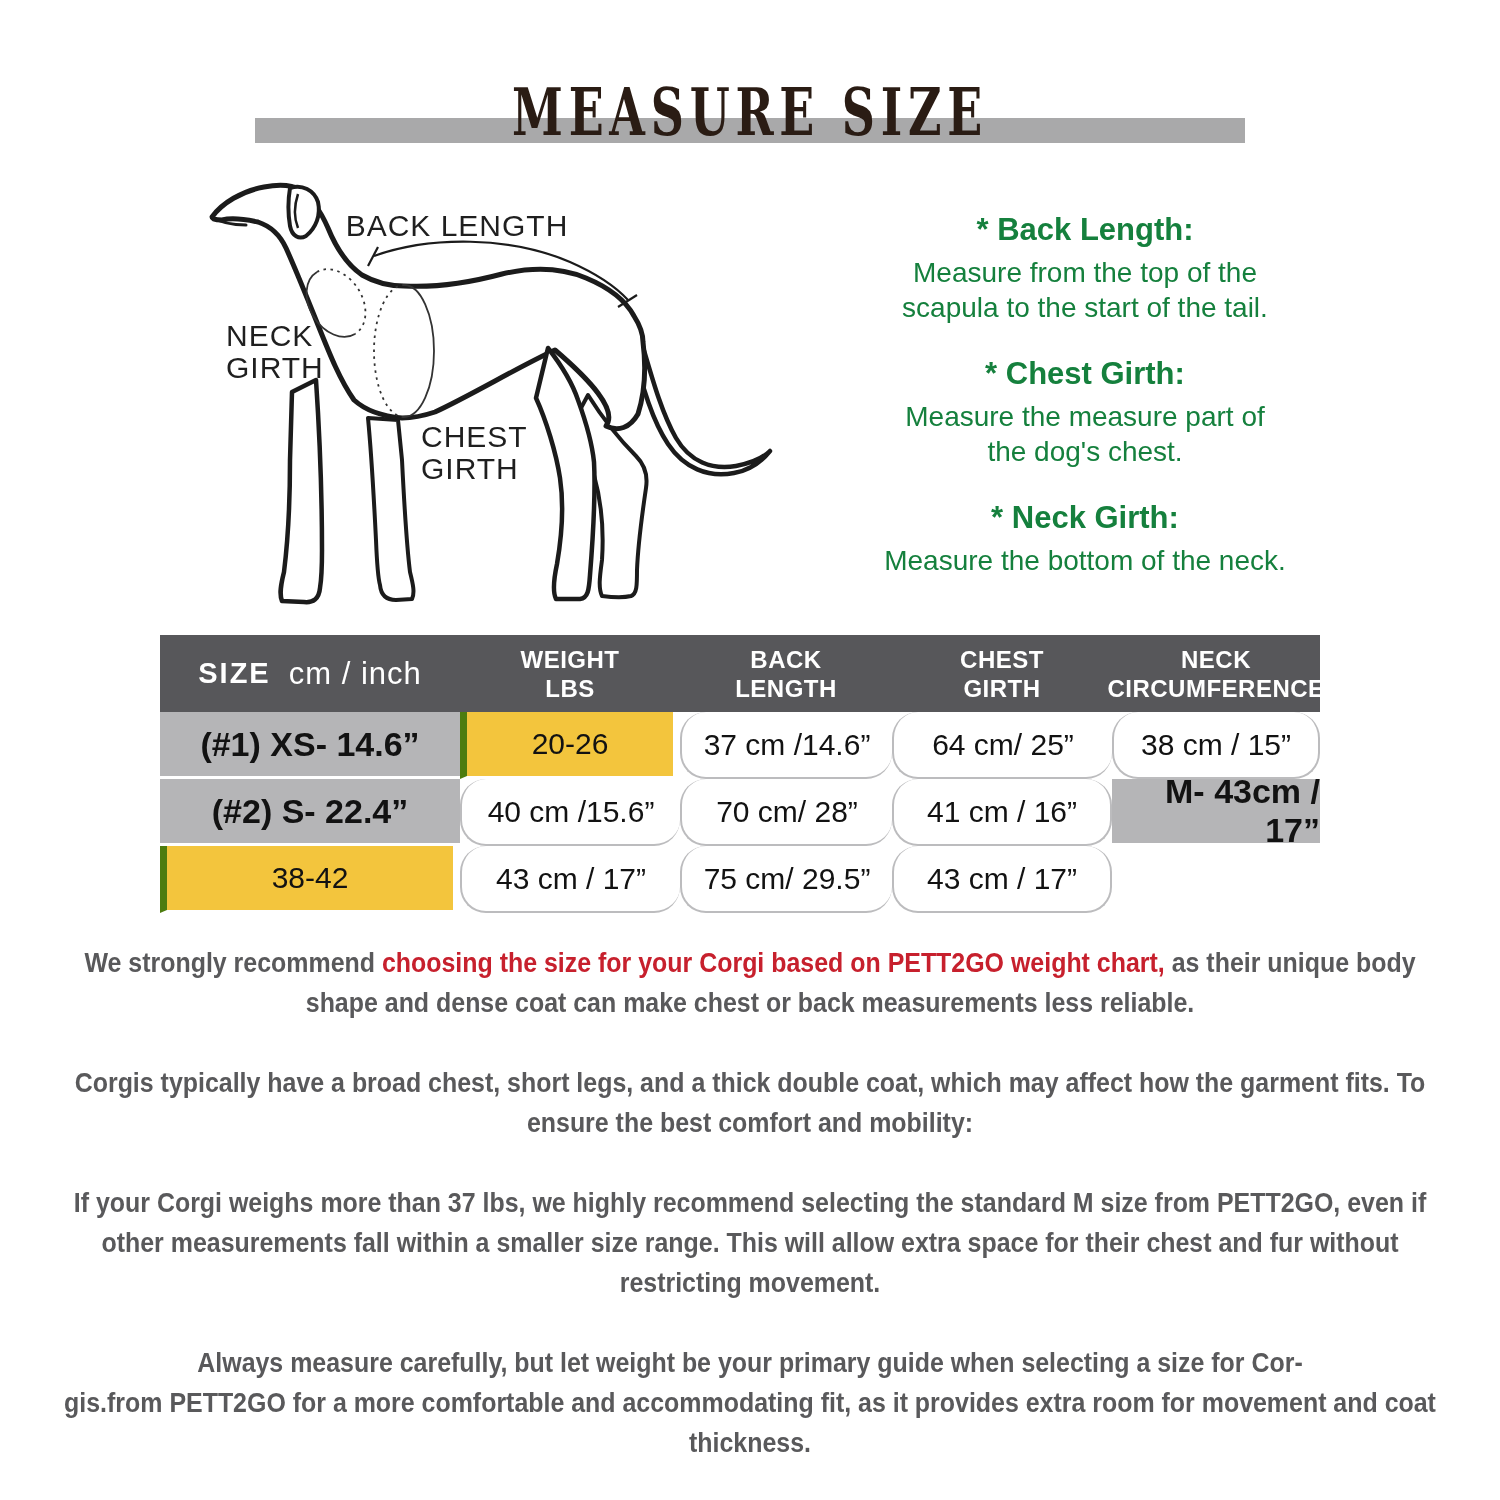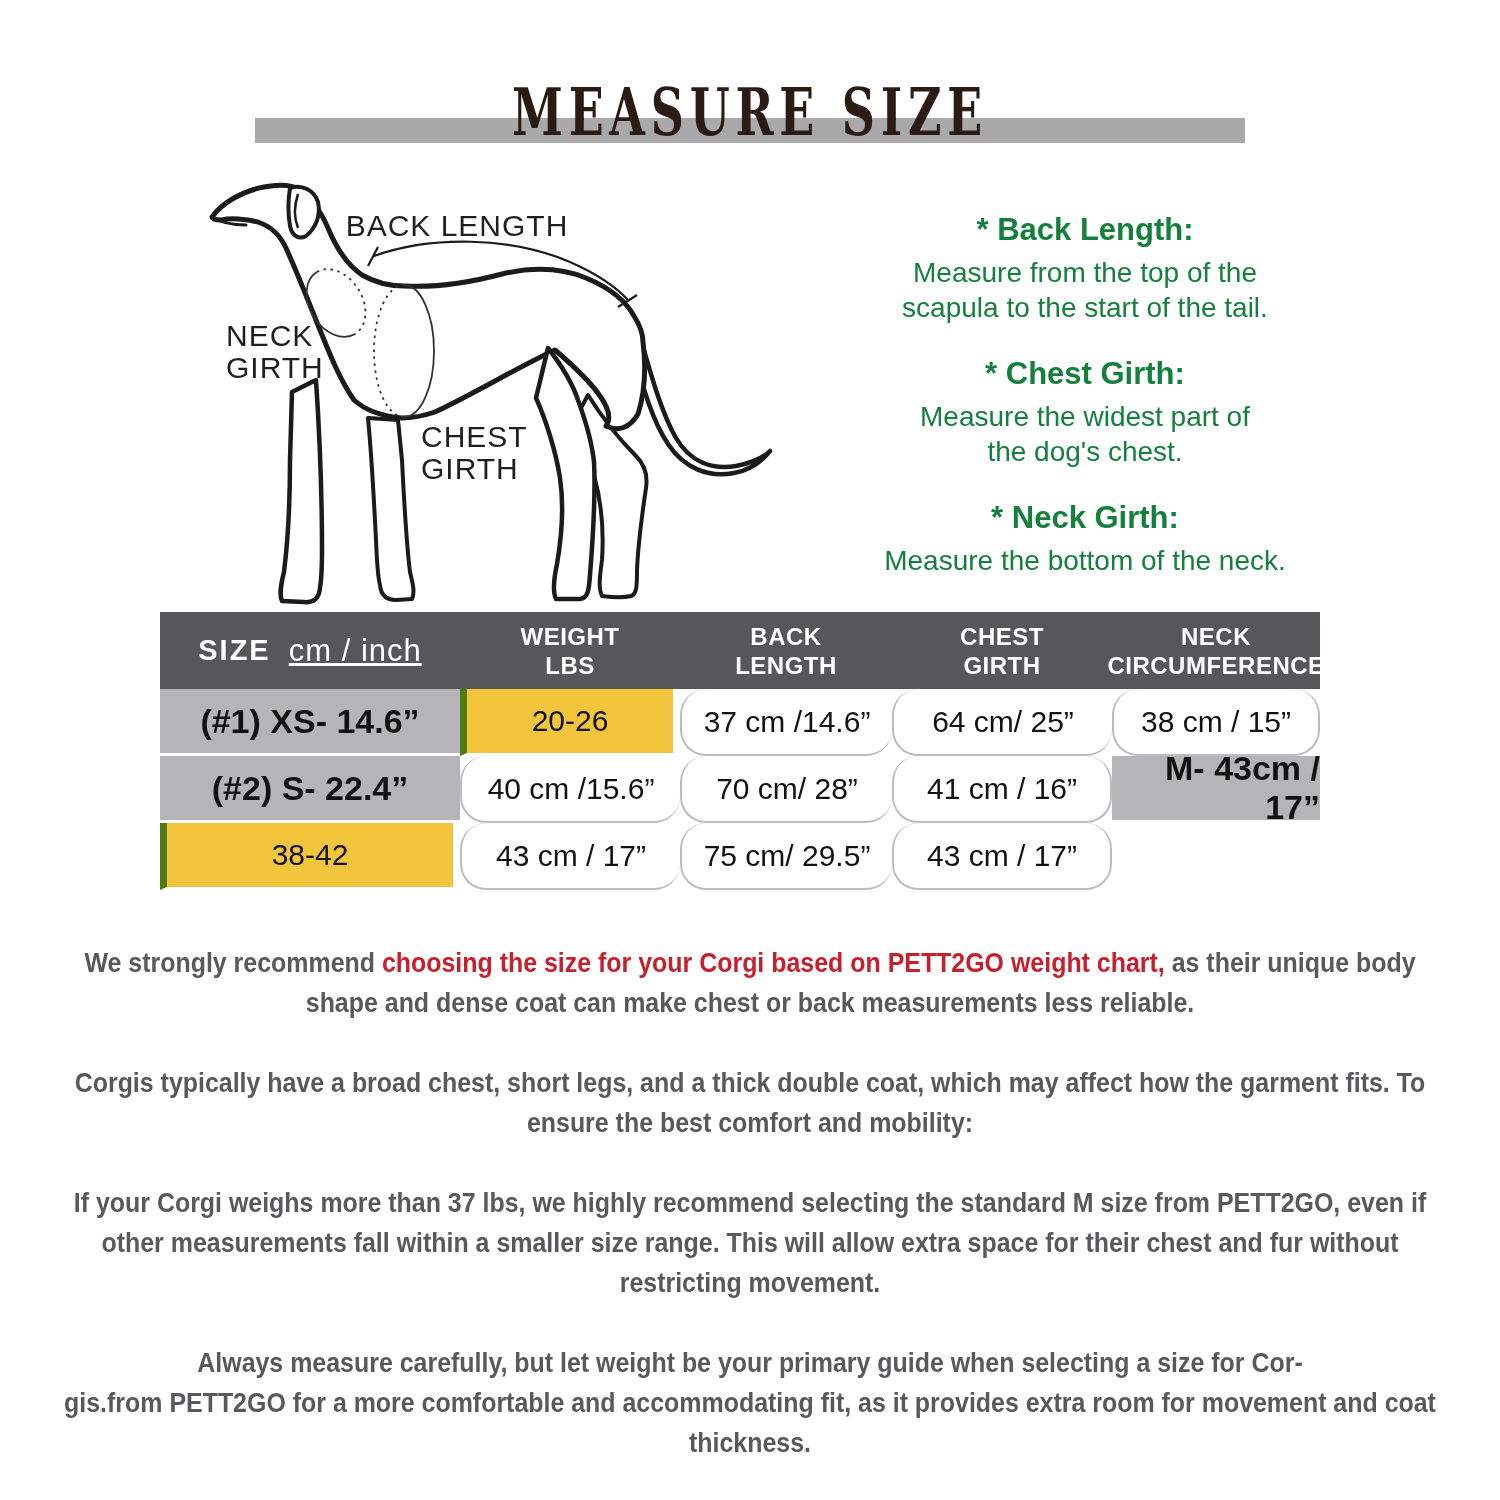--- a/index.html
+++ b/index.html
@@ -18,28 +18,28 @@
   .dog-figure svg{display:block;width:100%;height:100%;}
   .svg-label{font-family:"Liberation Sans",sans-serif;font-size:30px;fill:#1f1f1f;letter-spacing:1px;}
 
   
   .instructions{position:absolute;left:845px;top:212px;width:480px;text-align:center;color:#15803d;}
   .instr-item{margin-bottom:31px;}
   .instr-heading{font-size:31px;font-weight:bold;margin:0 0 7px 0;}
   .instr-body{font-size:28px;line-height:35px;margin:0;white-space:pre-line;}
 
   
-  .size-table{position:absolute;left:160px;top:612px;width:1160px;
+  .size-table{position:absolute;left:160px;top:635px;width:1160px;
     display:grid;grid-template-columns:300px 220px 212px 220px 208px;}
   .cell{display:flex;align-items:center;justify-content:center;text-align:center;box-sizing:border-box;}
   .th{background:#57575a;color:#fff;font-weight:bold;font-size:24px;line-height:29px;height:77px;
       white-space:pre-line;letter-spacing:.5px;}
   .th-size{gap:18px;}
   .th-size .size-word{font-size:29px;letter-spacing:2px;}
-  .th-size .unit-word{font-size:31px;font-weight:normal;letter-spacing:1px;text-decoration:underline;}
+  .th-size .unit-word{font-size:31px;font-weight:normal;letter-spacing:1px;}
   .td{height:67px;font-size:30px;color:#121212;}
   .td-size{background:#b5b5b7;font-weight:bold;font-size:34px;border-bottom:3px solid #fff;text-align:right;}
   .td-weight{background:#f3c53d;border-left:7px solid #4d7c0f;border-right:7px solid #fff;border-bottom:3px solid #fff;}
   .td-plain{background:#fff;border-left:2px solid #bcbcbe;border-bottom:2px solid #bcbcbe;border-radius:26px;}
   .td-last{border-right:2px solid #bcbcbe;}
 
   
   .notes{position:absolute;left:-50px;top:942px;width:1600px;text-align:center;
     font-weight:bold;font-size:28.5px;line-height:40px;color:#59595b;
     transform:scaleX(0.875);transform-origin:800px 0;}
@@ -120,21 +120,21 @@
   </div>
 
   <div class="instructions">
     <div class="instr-item">
       <p class="instr-heading">* Back Length:</p>
       <p class="instr-body">Measure from the top of the
 scapula to the start of the tail.</p>
     </div>
     <div class="instr-item">
       <p class="instr-heading">* Chest Girth:</p>
-      <p class="instr-body">Measure the widest part of
+      <p class="instr-body">Measure the measure part of
 the dog's chest.</p>
     </div>
     <div class="instr-item">
       <p class="instr-heading">* Neck Girth:</p>
       <p class="instr-body">Measure the bottom of the neck.</p>
     </div>
   </div>
 
   <div class="size-table">
 

